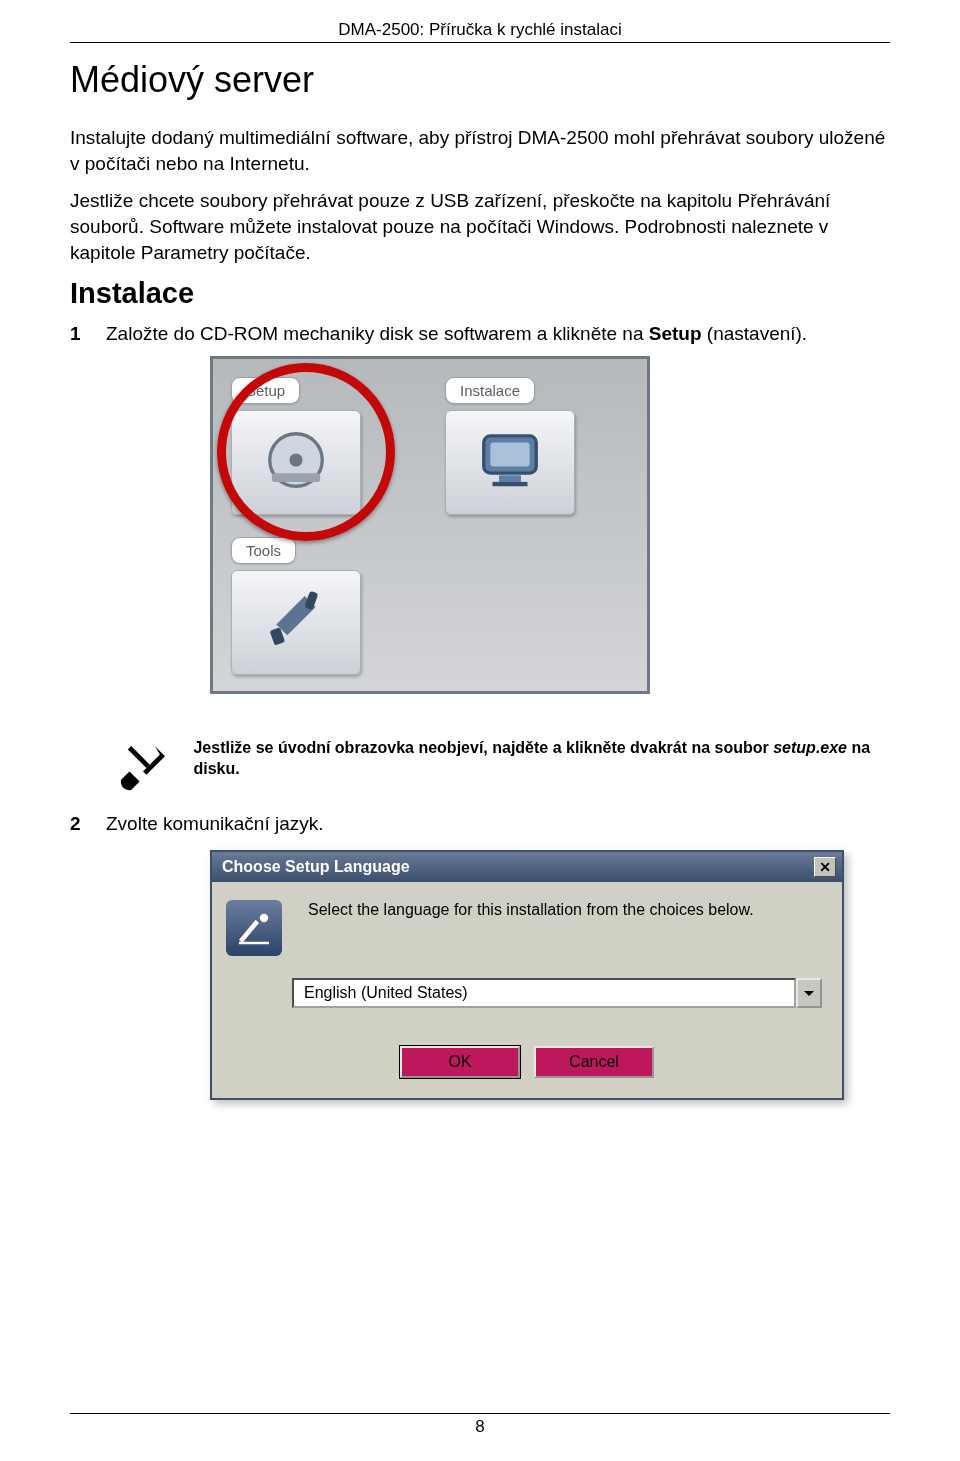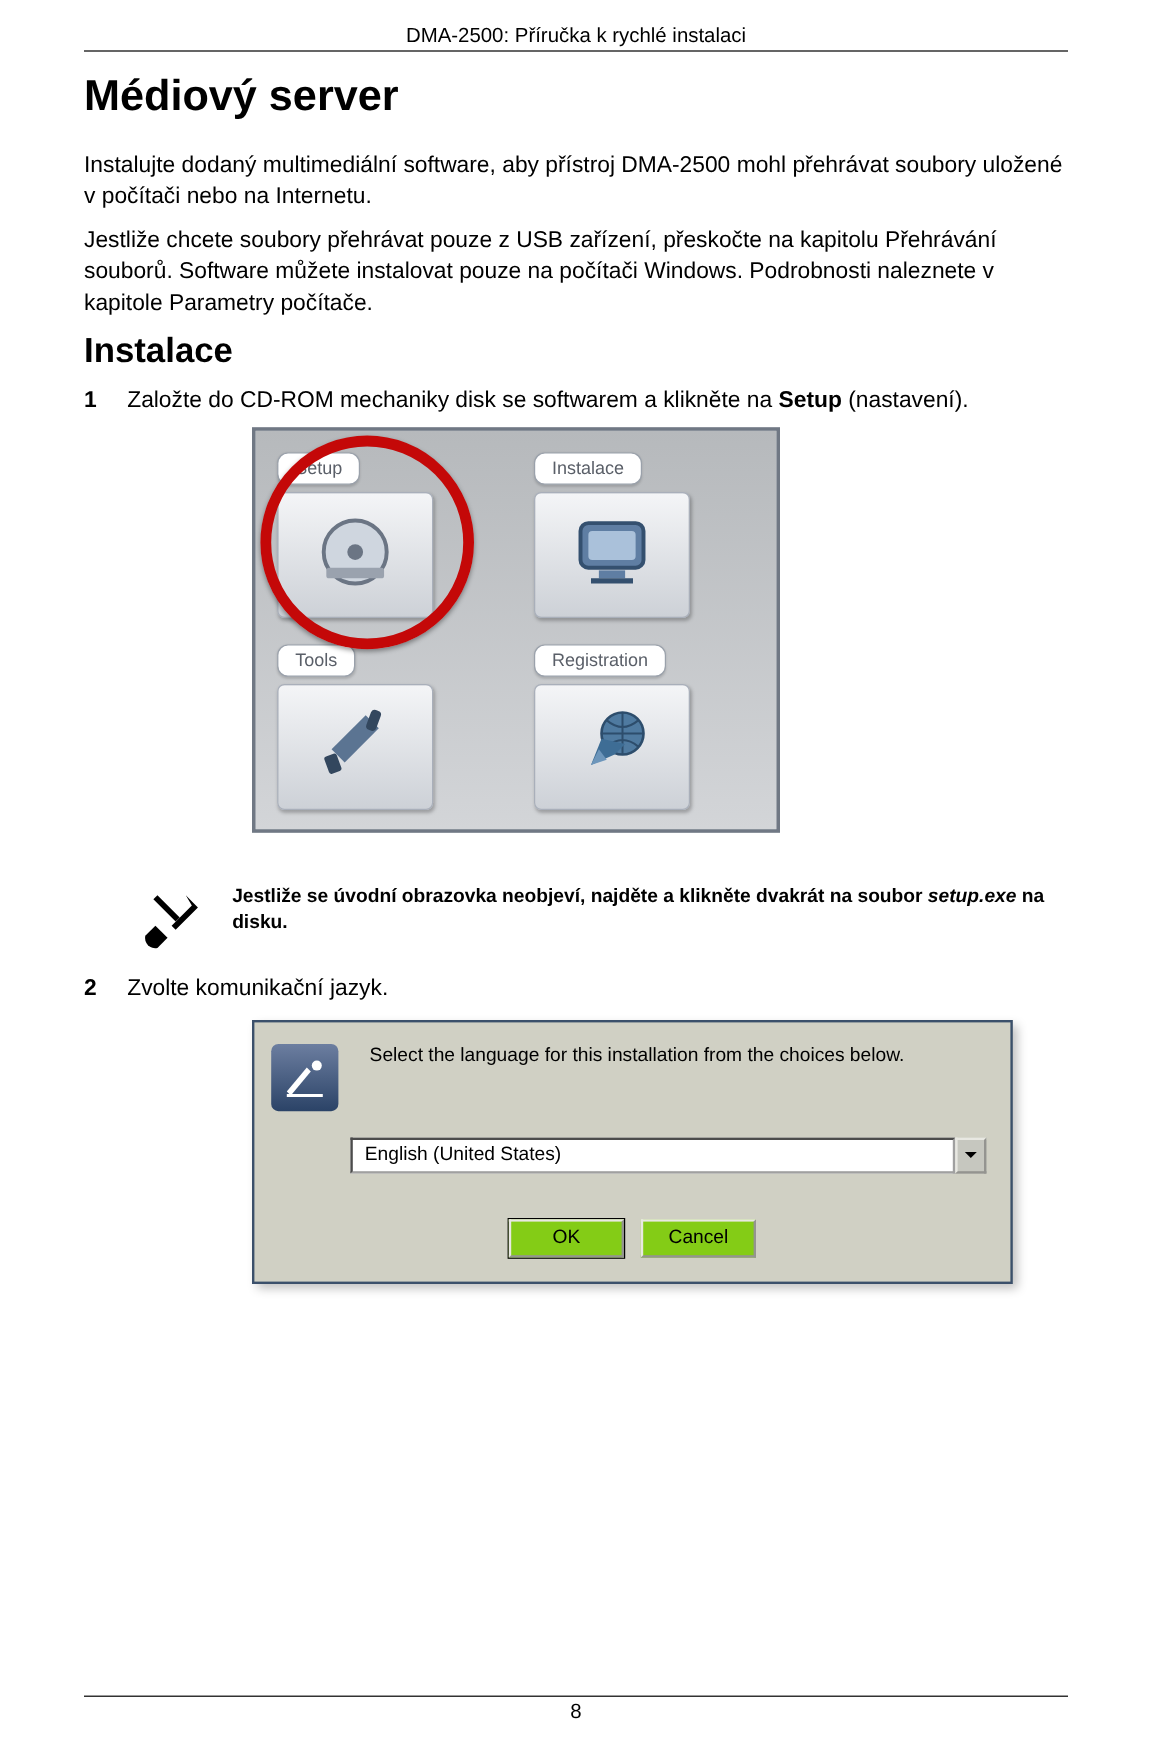--- a/index.html
+++ b/index.html
@@ -17,21 +17,21 @@
   }
   .header-line {
     text-align: center;
     font-size: 17px;
     border-bottom: 1px solid #000;
     padding-bottom: 2px;
     margin-bottom: 16px;
   }
   h1.main-heading {
     font-size: 36px;
-    font-weight: bold;
+    font-weight: normal;
     margin-bottom: 24px;
   }
   .para {
     font-size: 19px;
     line-height: 1.35;
     margin-bottom: 12px;
   }
   .italic { }
   h2.sub-heading {
     font-size: 29px;
@@ -155,22 +155,22 @@
     width: 26px;
     background: #c6c7bf;
     border: 2px outset #e8e8e2;
     display:flex; align-items:center; justify-content:center;
   }
   .dlg-buttons {
     display:flex; gap: 14px; justify-content:center;
     padding: 22px 0 20px 0;
   }
   .win-btn {
-    width: 96px; height: 32px;
-    background: #84cc16;
+    width: 120px; height: 32px;
+    background: #be185d;
     border: 2px outset #e8e8e2;
     font-size: 16px;
     display:flex; align-items:center; justify-content:center;
   }
   .win-btn.default { box-shadow: 0 0 0 1px #000; }
 
   .footer {
     position: absolute;
     bottom: 24px; left: 70px; right: 70px;
     border-top: 1px solid #000;
@@ -238,33 +238,20 @@
         <div class="icon-box">
           <span>
             <svg viewBox="0 0 64 64">
                 <path d="M40 10l10 10-26 26-10-10z" fill="#5b7492"></path>
                 <rect x="10" y="40" width="10" height="14" rx="2" fill="#33475e" transform="rotate(-20 15 47)"></rect>
                 <rect x="42" y="6" width="8" height="16" rx="3" fill="#33475e" transform="rotate(20 46 14)"></rect>
               </svg>
           </span>
         </div>
       </div>
-      <div class="cd-cell">
-        <span class="cd-label">Registration</span>
-        <div class="icon-box">
-          <span>
-            <svg viewBox="0 0 64 64">
-                <circle cx="40" cy="24" r="16" fill="#4f7aa0" stroke="#2d4d6c" stroke-width="2"></circle>
-                <path d="M24 24h32M40 8v32M28 14q12 10 24 0M28 34q12-10 24 0" stroke="#2d4d6c" stroke-width="1.5" fill="none"></path>
-                <path d="M24 28l-8 20 18-8 8-8z" fill="#3e6d95"></path>
-                <path d="M22 36l-6 12 12-4z" fill="#6d96bb"></path>
-              </svg>
-          </span>
-        </div>
-      </div>
     </div>
   </div>
 
   <div class="note-row">
     <div class="note-icon">
       <svg viewBox="0 0 64 64" width="54" height="54">
         <path d="M18 6l22 22-4 4L14 10z" fill="#000"></path>
         <path d="M6 46l10-10 12 12-10 10a10 10 0 0 1-12-12z" fill="#000"></path>
         <circle cx="46" cy="18" r="3" fill="#fff"></circle>
         <path d="M46 6l12 12-22 22-4-4L52 16z" fill="#000"></path>
@@ -274,20 +261,26 @@
       <span>Jestliže se úvodní obrazovka neobjeví, najděte a klikněte dvakrát na soubor </span><span class="fn">setup.exe</span><span> na disku.</span>
     </div>
   </div>
 
   <div class="step">
     <span class="num">2</span>
     <span>Zvolte komunikační jazyk.</span>
   </div>
 
   <div class="dialog">
+    <div class="dlg-titlebar">
+      <span>Choose Setup Language</span>
+      <div class="close-btn">
+        <span>✕</span>
+      </div>
+    </div>
     <div class="dlg-body">
       <div class="install-logo">
         <svg viewBox="0 0 48 48" width="40" height="40">
             <path d="M6 38 L26 14 L30 18 L10 42 Z" fill="#fff"></path>
             <path d="M6 42 H42" stroke="#fff" stroke-width="3"></path>
             <circle cx="36" cy="12" r="5" fill="#fff"></circle>
           </svg>
       </div>
       <div class="dlg-text">Select the language for this installation from the choices below.</div>
     </div>

